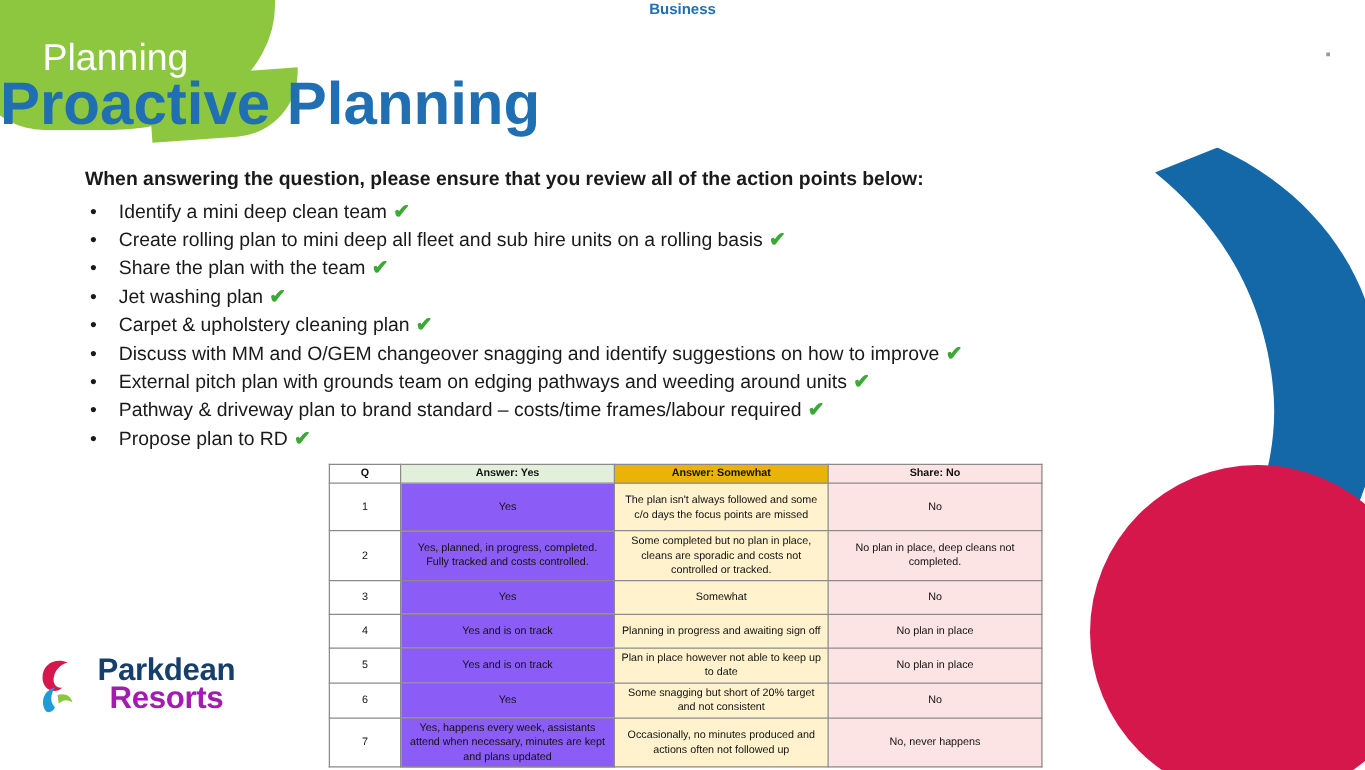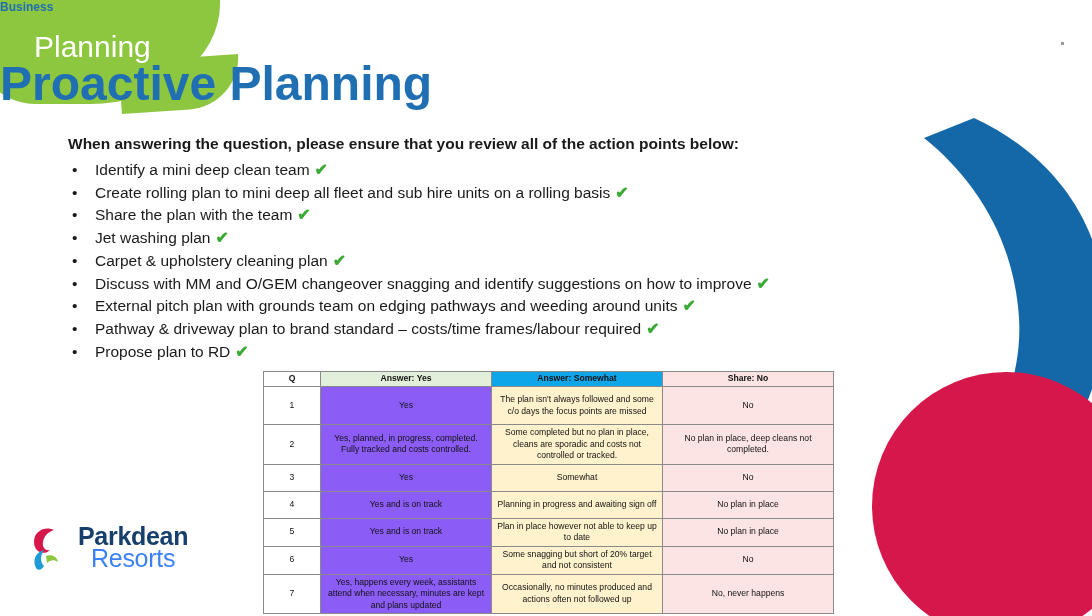--- a/index.html
+++ b/index.html
@@ -64,21 +64,21 @@
     border-radius: 50%;
     z-index: 2;
   }
 
   
   .kicker {
     position: absolute;
     top: 0px;
     left: 0;
     width: 1092px;
-    text-align: left;
+    text-align: center;
     font-size: 12px;
     font-weight: bold;
     color: #1F6FB2;
     z-index: 4;
   }
   .main-title {
     position: absolute;
     top: 24px;
     left: 0;
     width: 1092px;
@@ -165,21 +165,21 @@
     font-weight: bold;
     height: 15px;
     padding: 1px 2px;
   }
   col.c-q    { width: 57px; }
   col.c-yes  { width: 171px; }
   col.c-some { width: 171px; }
   col.c-no   { width: 171px; }
   .h-q    { background: #ffffff; }
   .h-yes  { background: #E2EFDA; }
-  .h-some { background: #0ea5e9; }
+  .h-some { background: #eab308; }
   .h-no   { background: #FCE4E4; }
   .d-q    { background: #ffffff; }
   .d-yes  { background: #8b5cf6; }
   .d-some { background: #FFF2CC; }
   .d-no   { background: #FCE4E4; }
   tr.r-tall td { height: 38px; }
   tr.r-short td { height: 27px; }
 
   
   .logo {
@@ -197,22 +197,22 @@
     font-size: 25px;
     font-weight: bold;
     color: #173F6B;
     line-height: 25px;
     letter-spacing: -0.3px;
     text-align: center;
   }
   .logo-text .sub {
     display: block;
     font-size: 25px;
-    font-weight: normal;
-    color: #3b82f6;
+    font-weight: bold;
+    color: #a21caf;
     margin-top: -3px;
   }
 </style>
 </head>
 <body>
 
 <div class="green-blob"></div>
 <div class="green-blob-tail"></div>
 <div class="blob-label">Planning</div>
 

